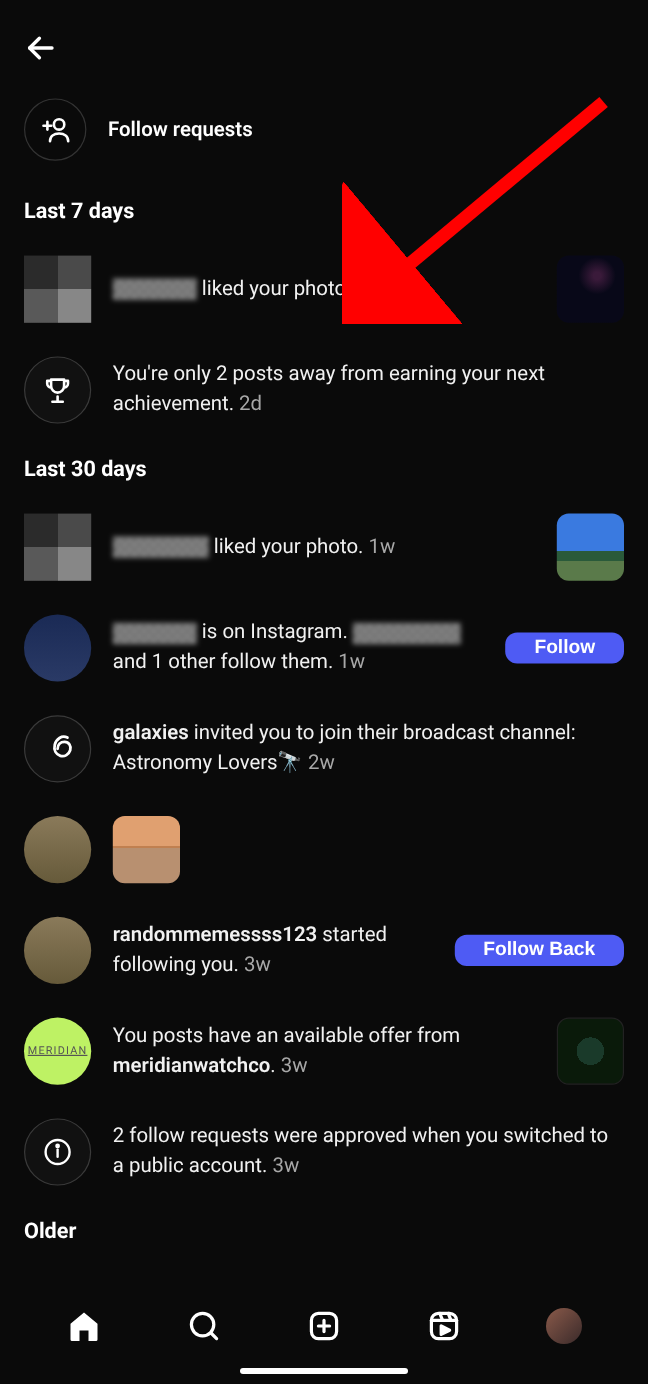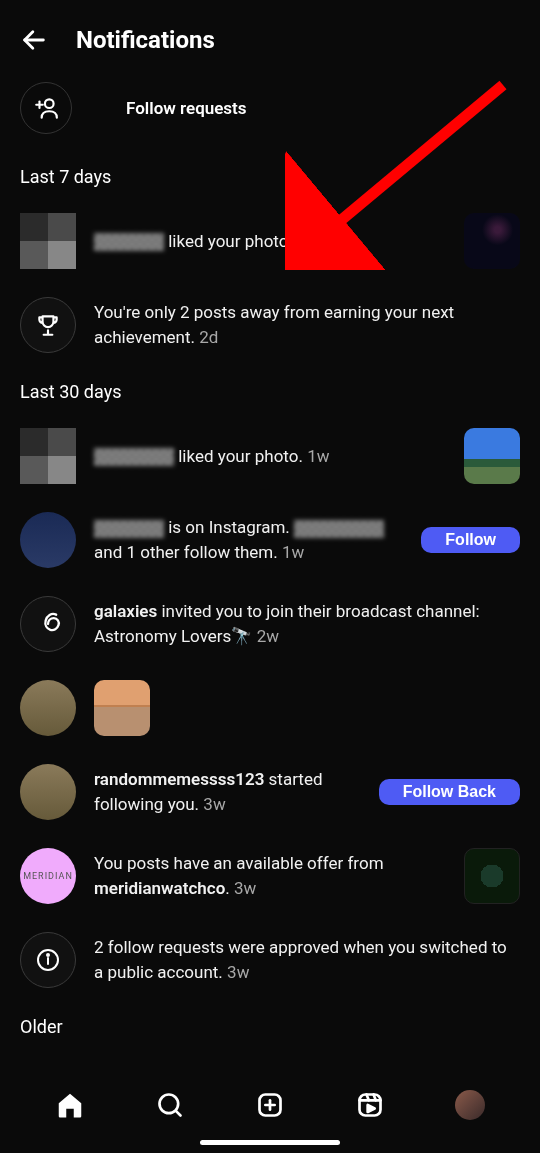--- a/index.html
+++ b/index.html
@@ -26,26 +26,26 @@
     padding: 8px 20px 18px 20px;
     gap: 18px;
   }
   .circle-icon {
     width: 52px; height: 52px;
     border: 1px solid #333;
     border-radius: 50%;
     display:flex; align-items:center; justify-content:center;
     flex-shrink: 0;
   }
-  .fr-text { display:flex; flex-direction:column;margin-left:36px; }
+  .fr-text { display:flex; flex-direction:column; }
   .fr-title { font-size: 17px; font-weight: 600; }
   .fr-sub { font-size: 17px; color: #a8a8a8; }
   .section-header {
     font-size: 18px;
-    font-weight: 400;
+    font-weight: 700;
     padding: 14px 20px 12px;
   }
   .notif-row {
     display: flex;
     align-items: center;
     padding: 14px 20px;
     gap: 18px;
   }
   .avatar {
     width: 56px; height: 56px;
@@ -58,23 +58,23 @@
     background:
       conic-gradient(from 0deg, #444 25%, #888 0 50%, #555 0 75%, #222 0);
     filter: contrast(.9);
   }
   .avatar.trophy, .avatar.info, .avatar.spiral {
     background: #111;
     border: 1px solid #3a3a3a;
     display:flex; align-items:center; justify-content:center;
   }
   .avatar.meridian {
-    background: #f0abfc;
+    background: #bef264;
     display:flex;align-items:center;justify-content:center;
-    color:#555; font-size:9px; letter-spacing:1px;
+    color:#555; font-size:9px; letter-spacing:1px;text-decoration:underline;
   }
   .avatar.photo1 { background: linear-gradient(180deg,#8a7a5a,#665a3a); }
   .avatar.photo2 { background: linear-gradient(180deg,#1a2a55,#2a3a66); }
   .notif-text {
     flex: 1;
     font-size: 17px;
     line-height: 1.45;
     color: #f1f1f1;
   }
   .notif-text .bold { font-weight: 600; }
@@ -132,21 +132,20 @@
 </head>
 <body>
 
 <div class="header">
   <div class="back-btn">
     <svg width="28" height="28" viewBox="0 0 24 24" fill="none" stroke="#fff" stroke-width="2.4" stroke-linecap="round" stroke-linejoin="round">
         <line x1="20" y1="12" x2="4" y2="12"></line>
         <polyline points="11 5 4 12 11 19"></polyline>
       </svg>
   </div>
-  <div class="title">Notifications</div>
 </div>
 
 <div class="follow-requests">
   <div class="circle-icon">
     <svg width="26" height="26" viewBox="0 0 24 24" fill="none" stroke="#fff" stroke-width="2" stroke-linecap="round" stroke-linejoin="round">
       <circle cx="15" cy="8" r="4"></circle>
         <path d="M8 21c0-4 3-6 7-6s7 2 7 6"></path>
       <line x1="3" y1="9" x2="9" y2="9"></line>
         <line x1="6" y1="6" x2="6" y2="12"></line>
     </svg>

